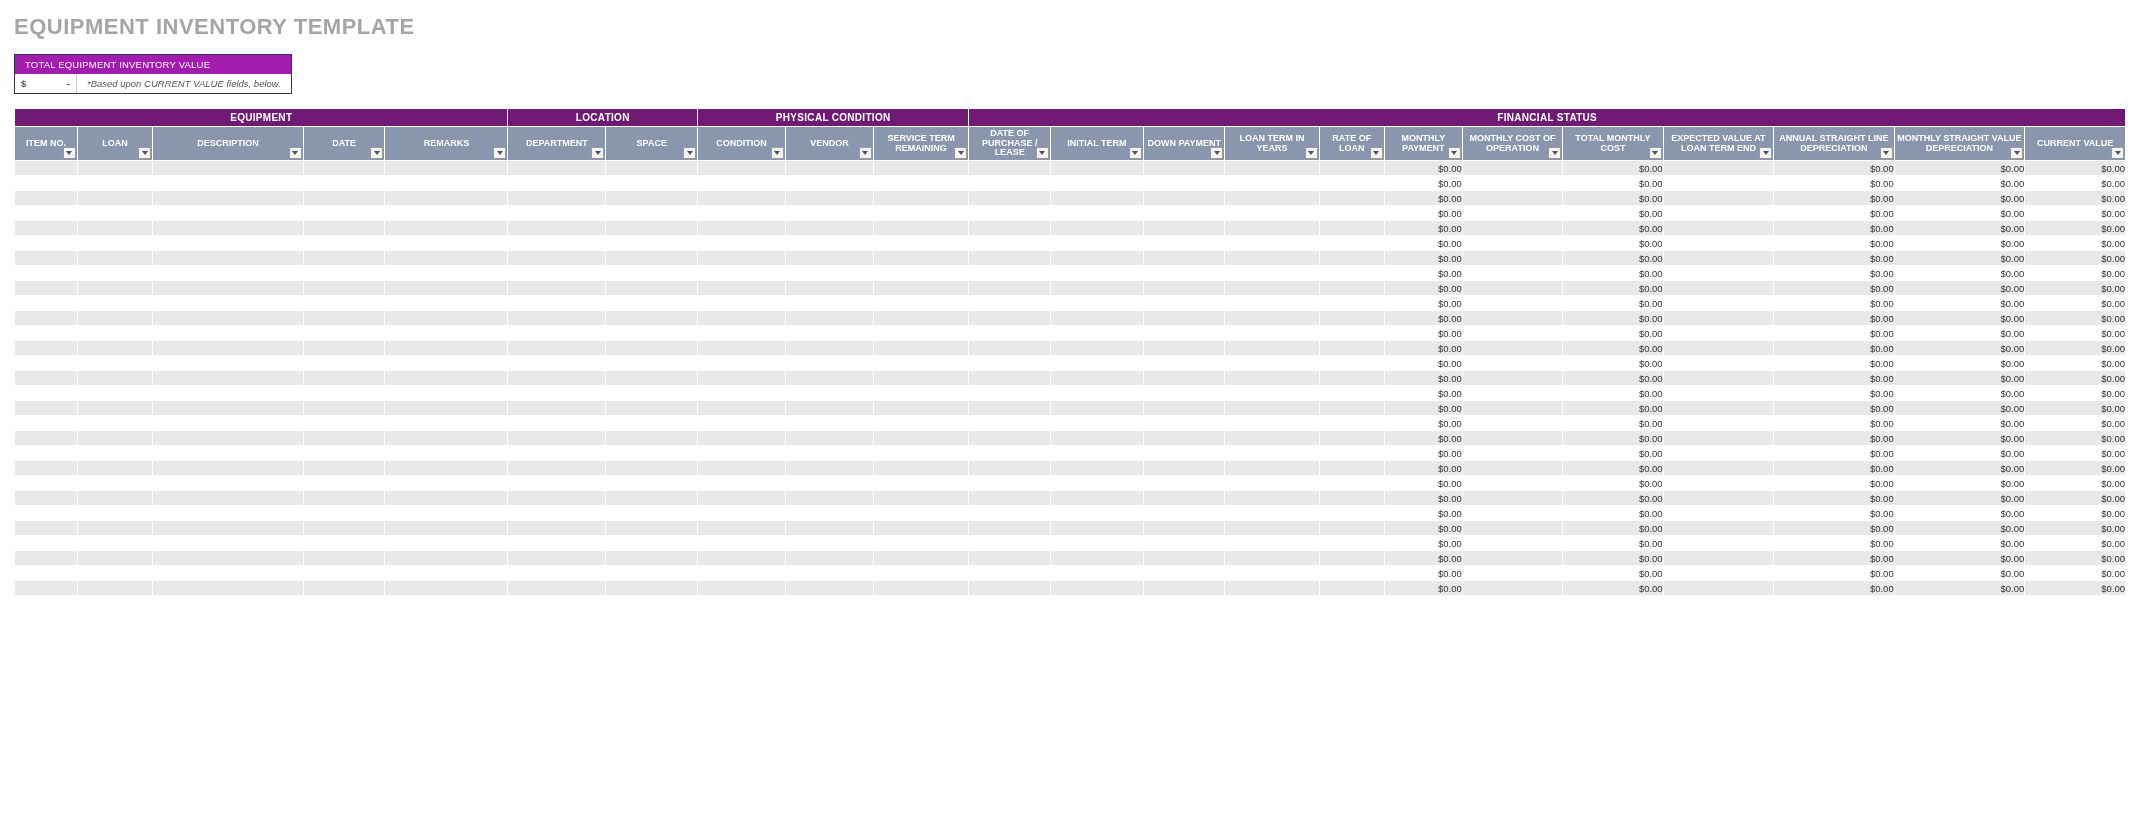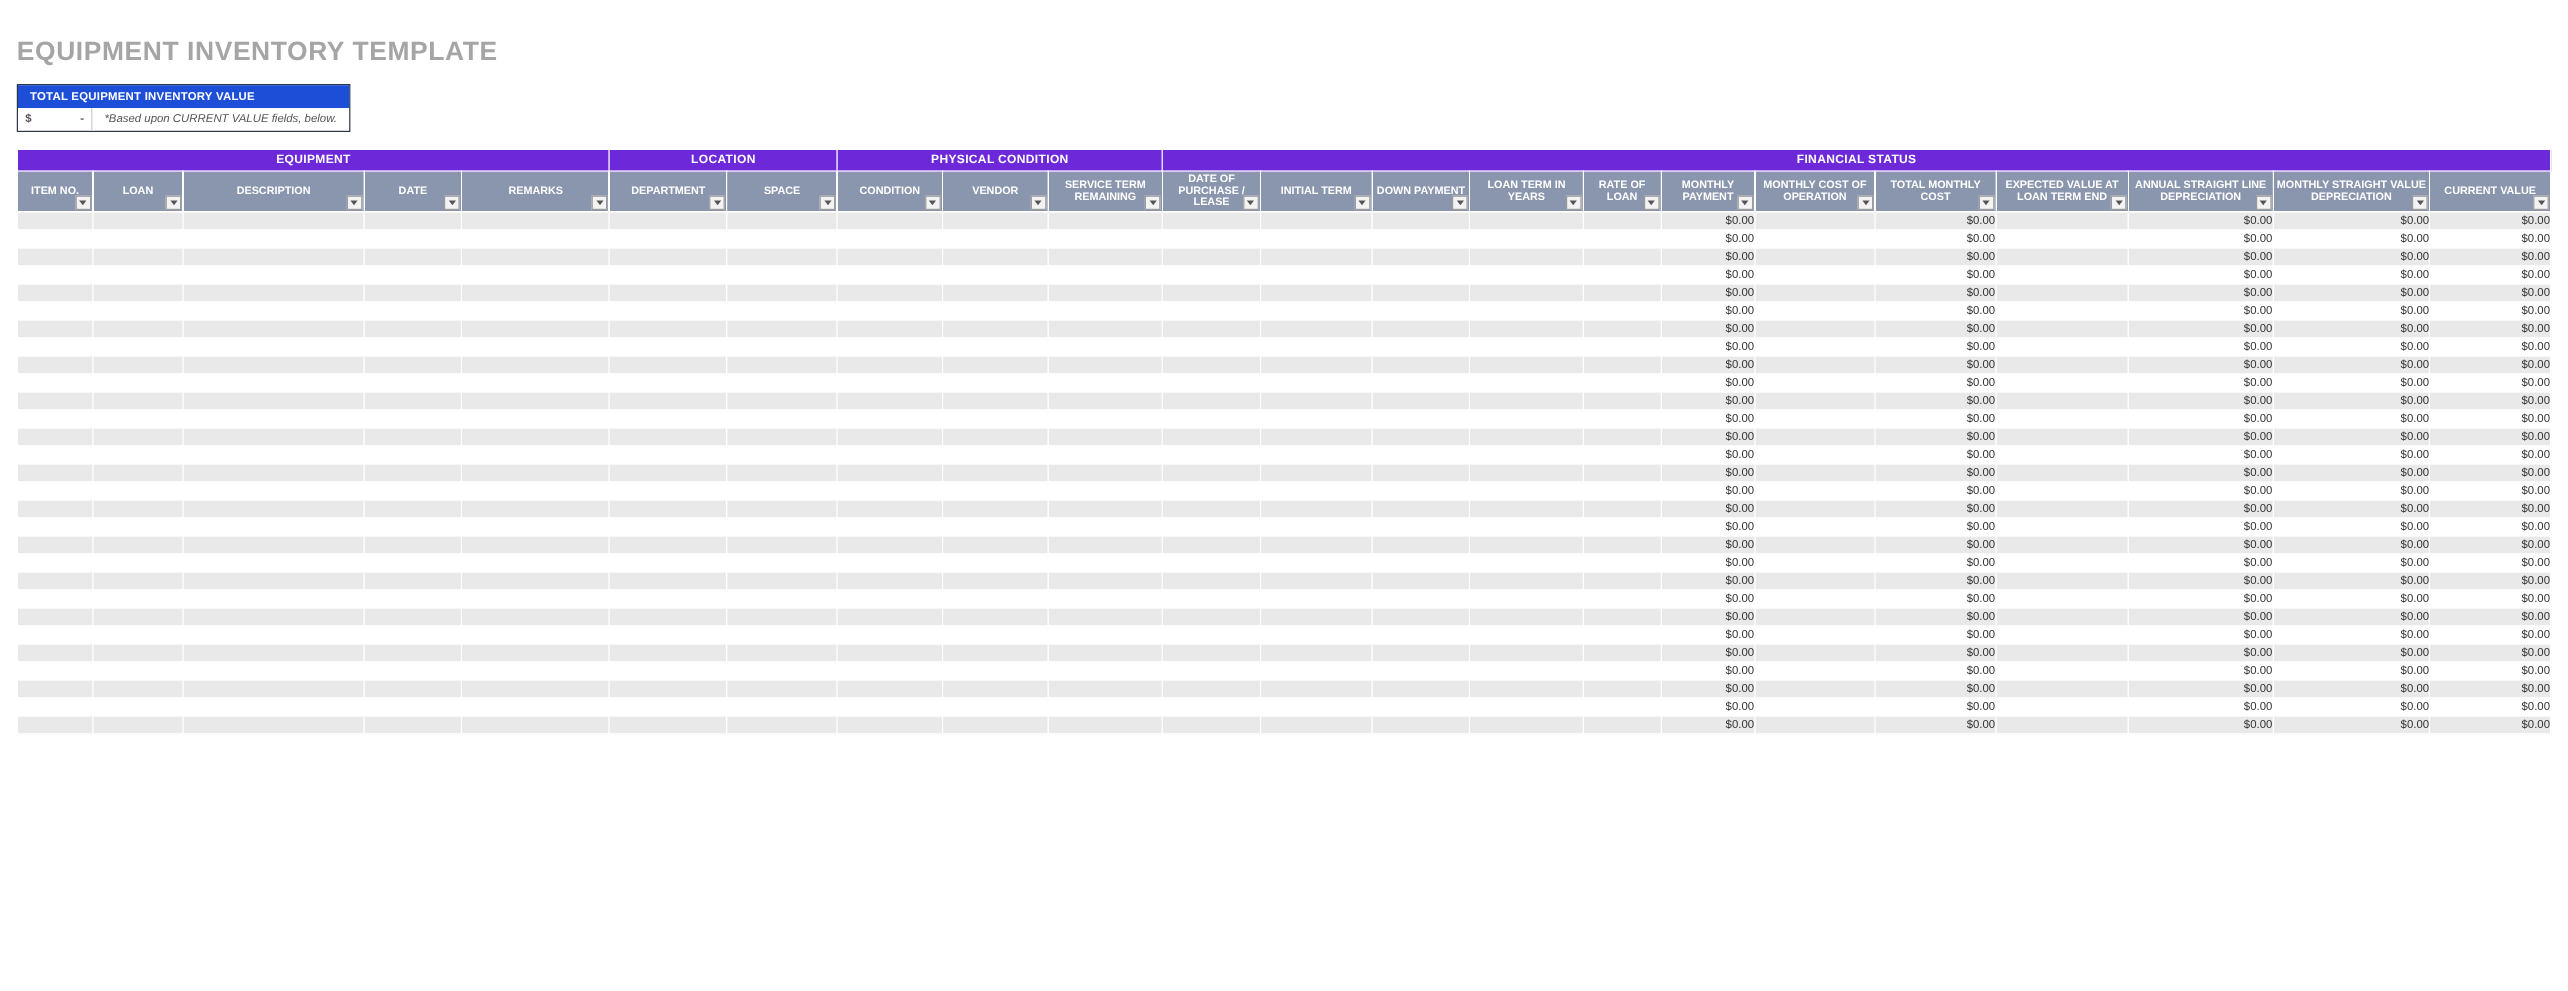--- a/index.html
+++ b/index.html
@@ -10,31 +10,31 @@
     background: #fff;
     font-size: 10px;
     color: #333;
     width: 2140px;
   }
   .title {
     font-size: 22px;
     font-weight: 700;
     color: #a5a5a5;
     letter-spacing: 0.5px;
-    margin: 16px 0 14px 0;
+    margin: 0 0 14px 0;
   }
   .summary {
     display: inline-block;
     border: 1px solid #2b3646;
     margin-bottom: 14px;
   }
   .summary-hdr {
-    background: #1d4ed8;
+    background: #a21caf;
     color: #fff;
-    font-weight: 700;
+    font-weight: 400;
     font-size: 9.5px;
     padding: 4px 10px;
     letter-spacing: 0.2px;
   }
   .summary-row { display: flex; }
   .summary-val {
     width: 62px;
     border-right: 1px solid #ccc;
     padding: 4px 6px;
     font-size: 9.5px;
@@ -53,21 +53,21 @@
   table.main {
     border-collapse: collapse;
     width: 100%;
     table-layout: fixed;
   }
   table.main th, table.main td {
     border: 1px solid #fff;
     padding: 0;
   }
   .grp {
-    background: #6d28d9;
+    background: #701a75;
     color: #fff;
     font-weight: 700;
     font-size: 10px;
     text-align: center;
     height: 18px;
     letter-spacing: 0.3px;
   }
   .colh {
     background: #8a96ae;
     color: #fff;

